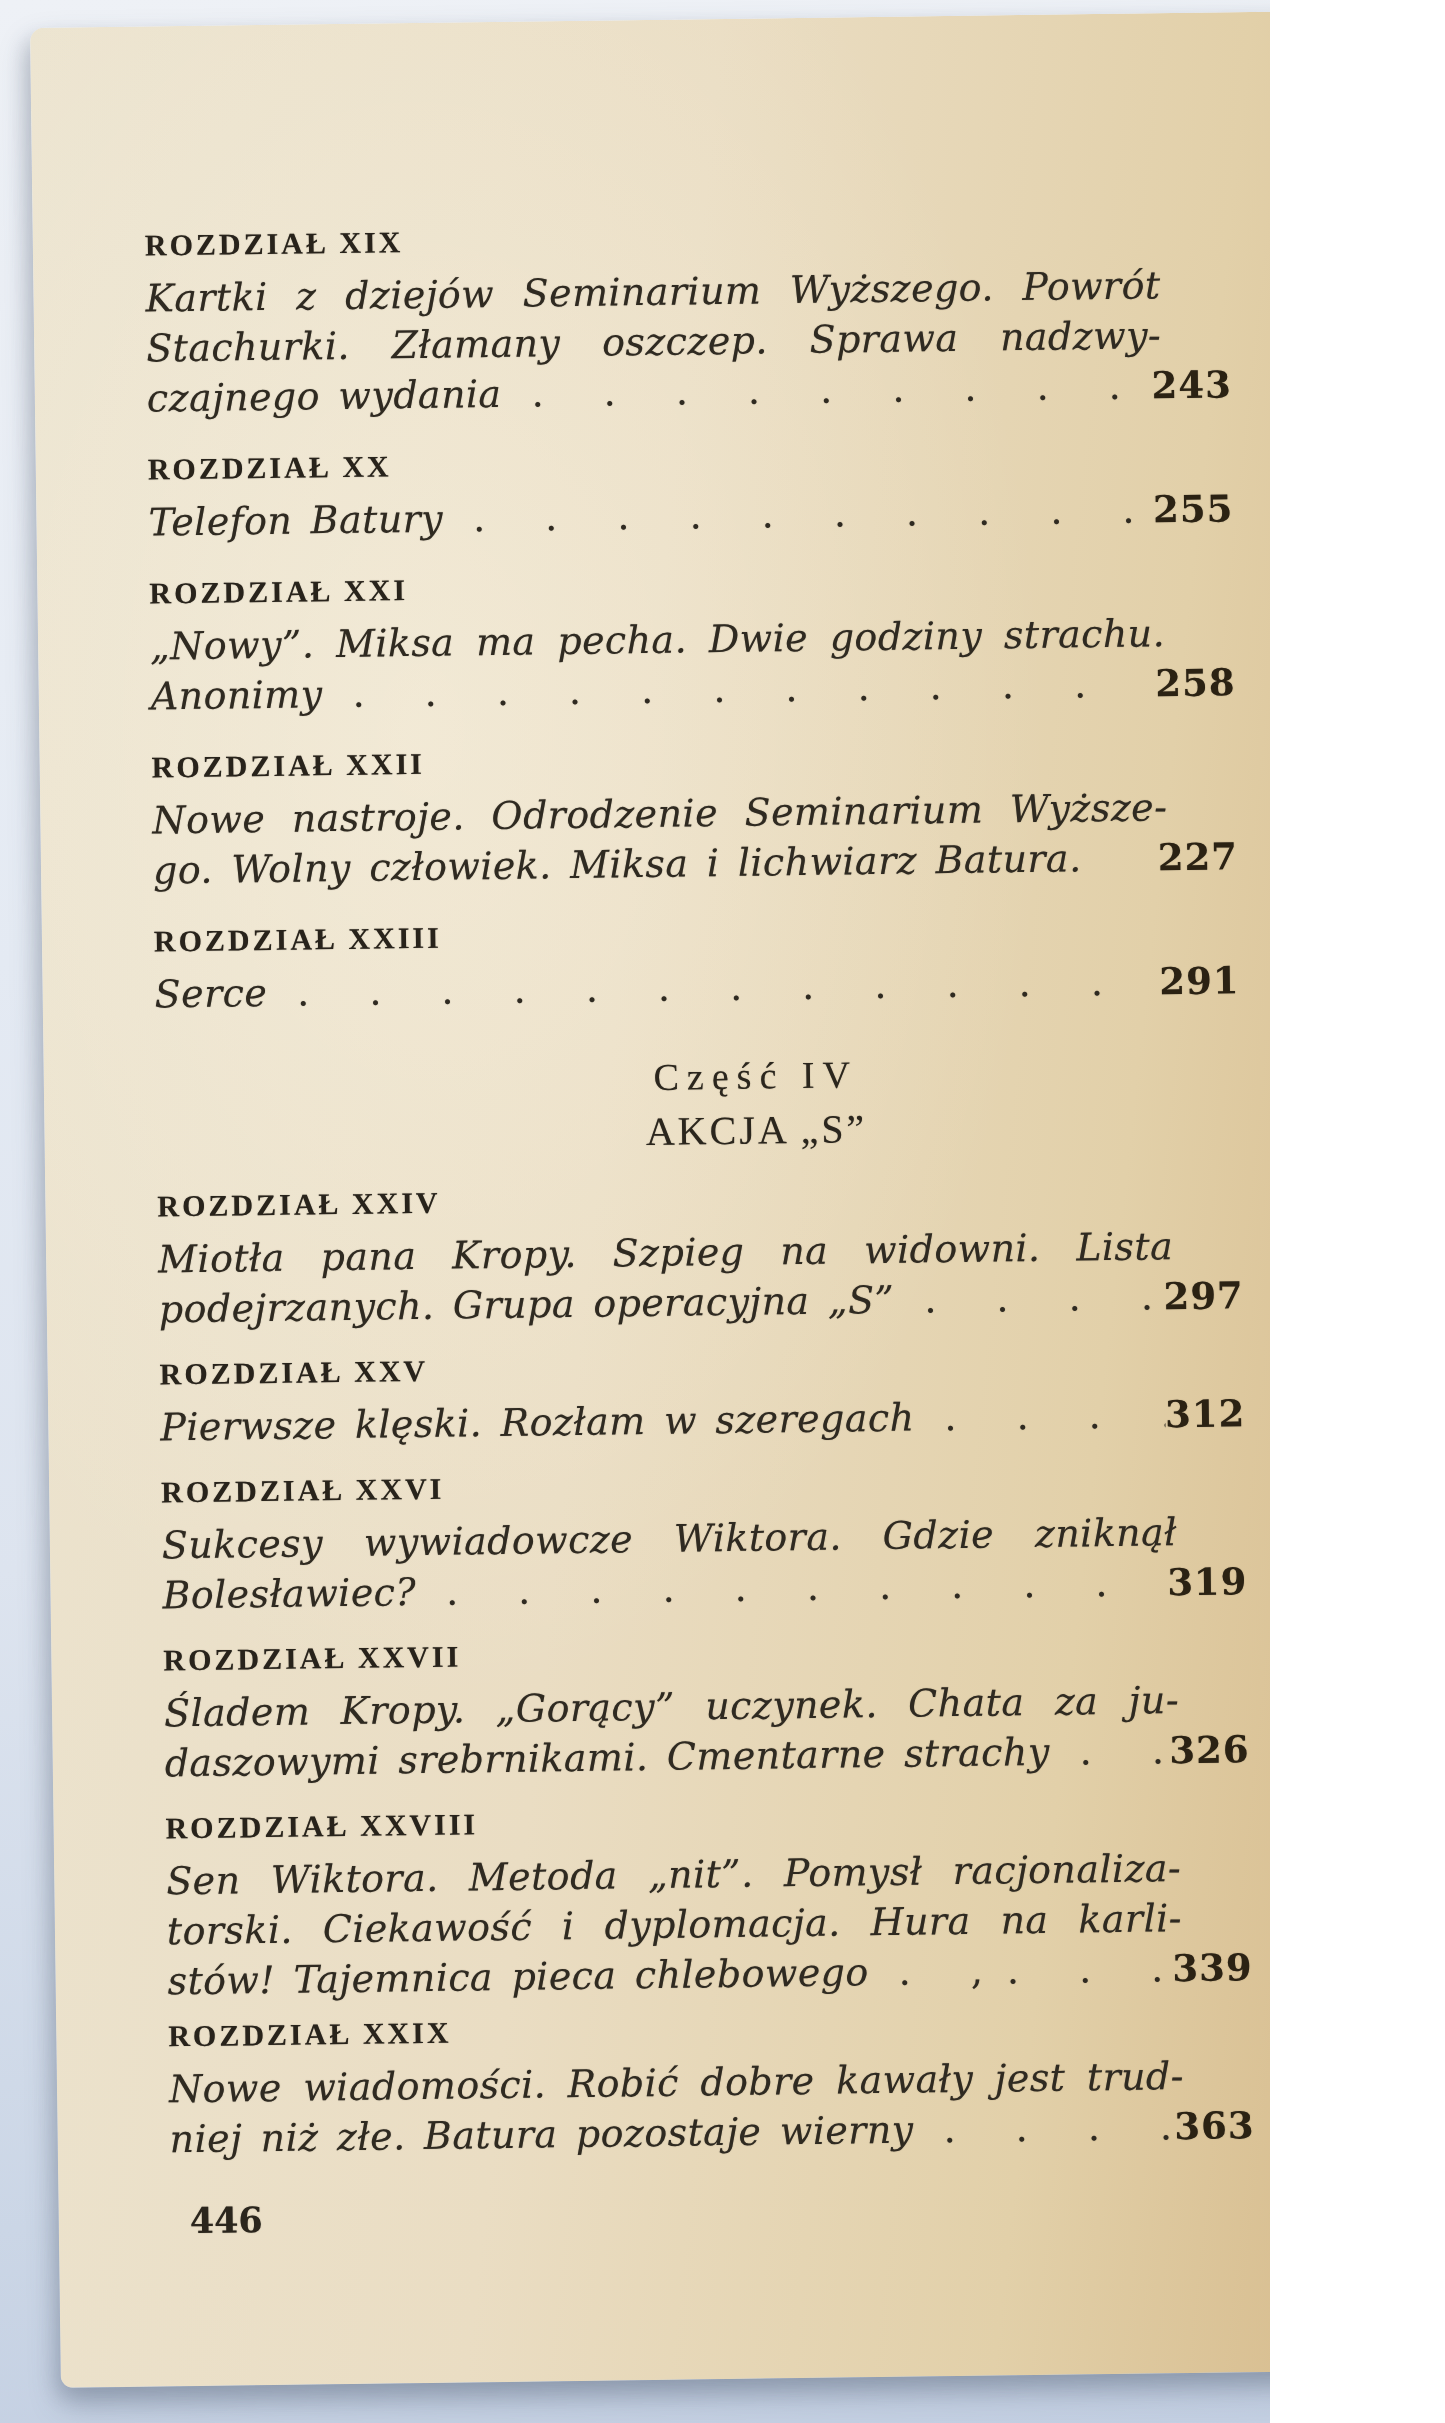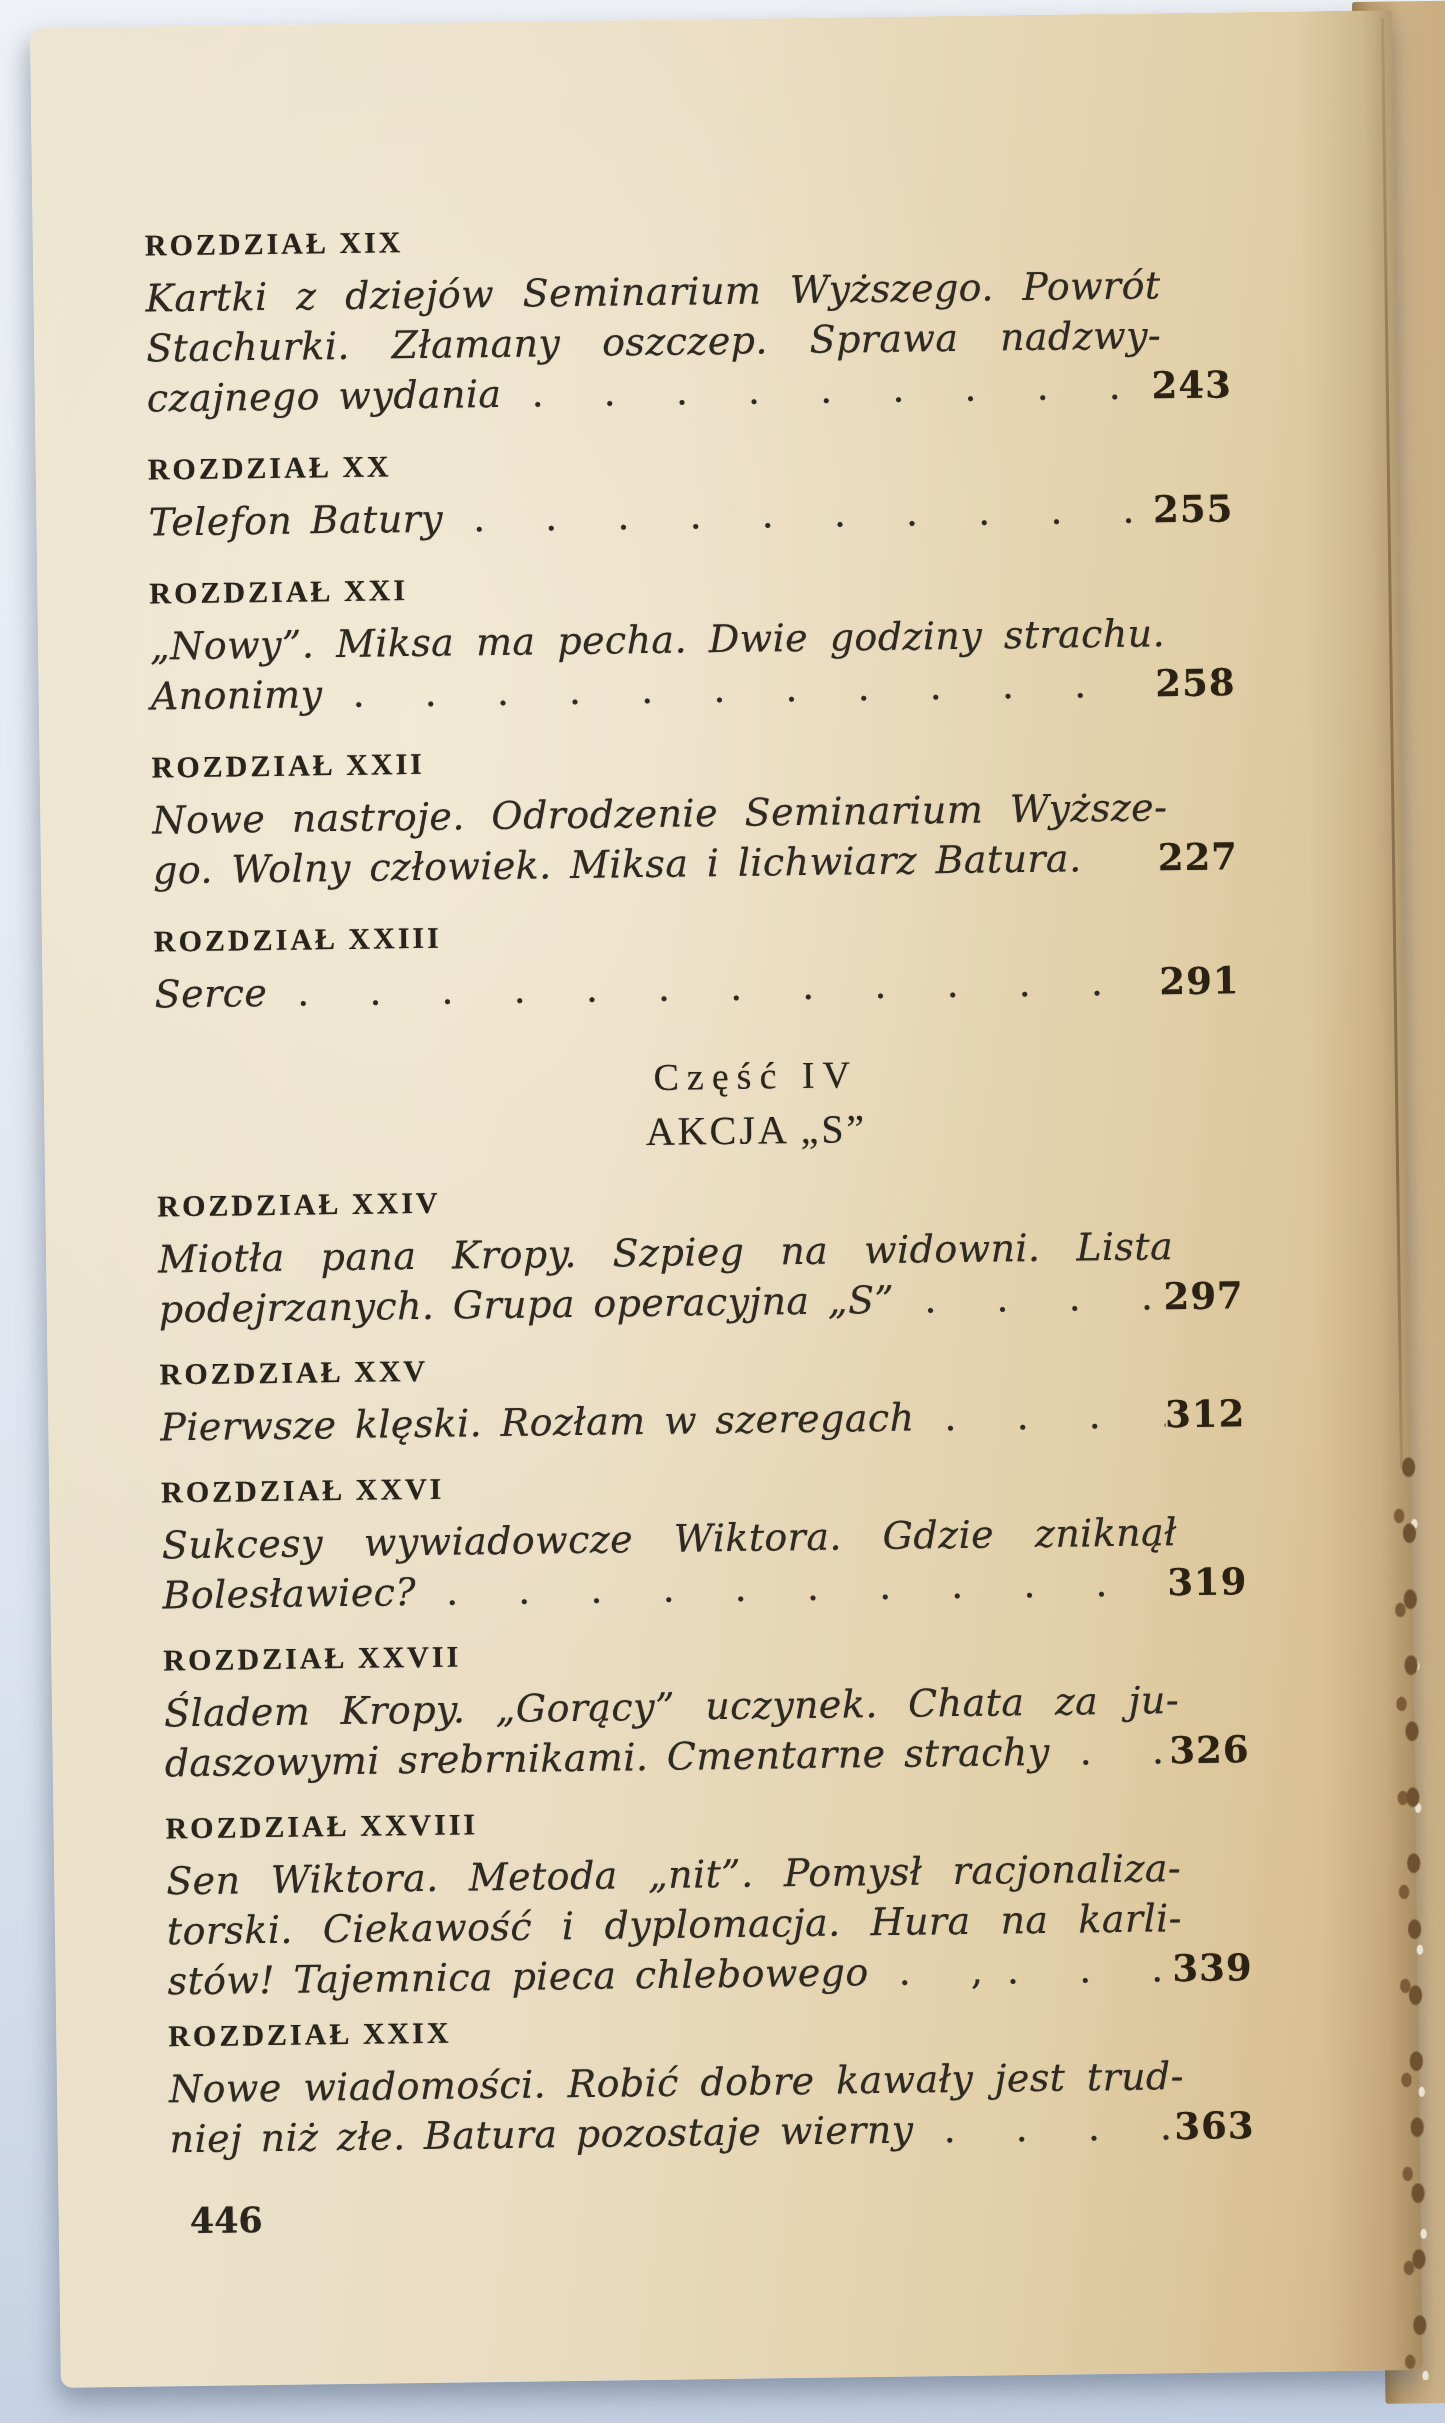--- a/index.html
+++ b/index.html
@@ -1,21 +1,21 @@
 <!DOCTYPE html>
 <html lang="pl"><head>
 <meta charset="utf-8">
 <style>
   html,body{margin:0;padding:0;}
   body{
     width:1445px;height:2423px;overflow:hidden;
     font-family:"DejaVu Serif","Liberation Serif",serif;
   }
   .scene{
-    position:relative;width:1445px;height:2423px;overflow:hidden;
+    position:relative;width:1270px;height:2423px;overflow:hidden;
     background:linear-gradient(175deg,#eef1f6 0%,#e4eaf3 38%,#dde4ef 62%,#cbd6e6 88%,#c3cfe2 100%);
   }
   
   .page-behind{
     position:absolute;left:1352px;top:2px;width:104px;height:2402px;
     transform:rotate(-0.8deg);transform-origin:top left;
     background:linear-gradient(90deg,#9a7d50 0%,#bb9d6f 16%,#cdb288 48%,#c9ac7d 100%);
     border-radius:3px;
   }
   

